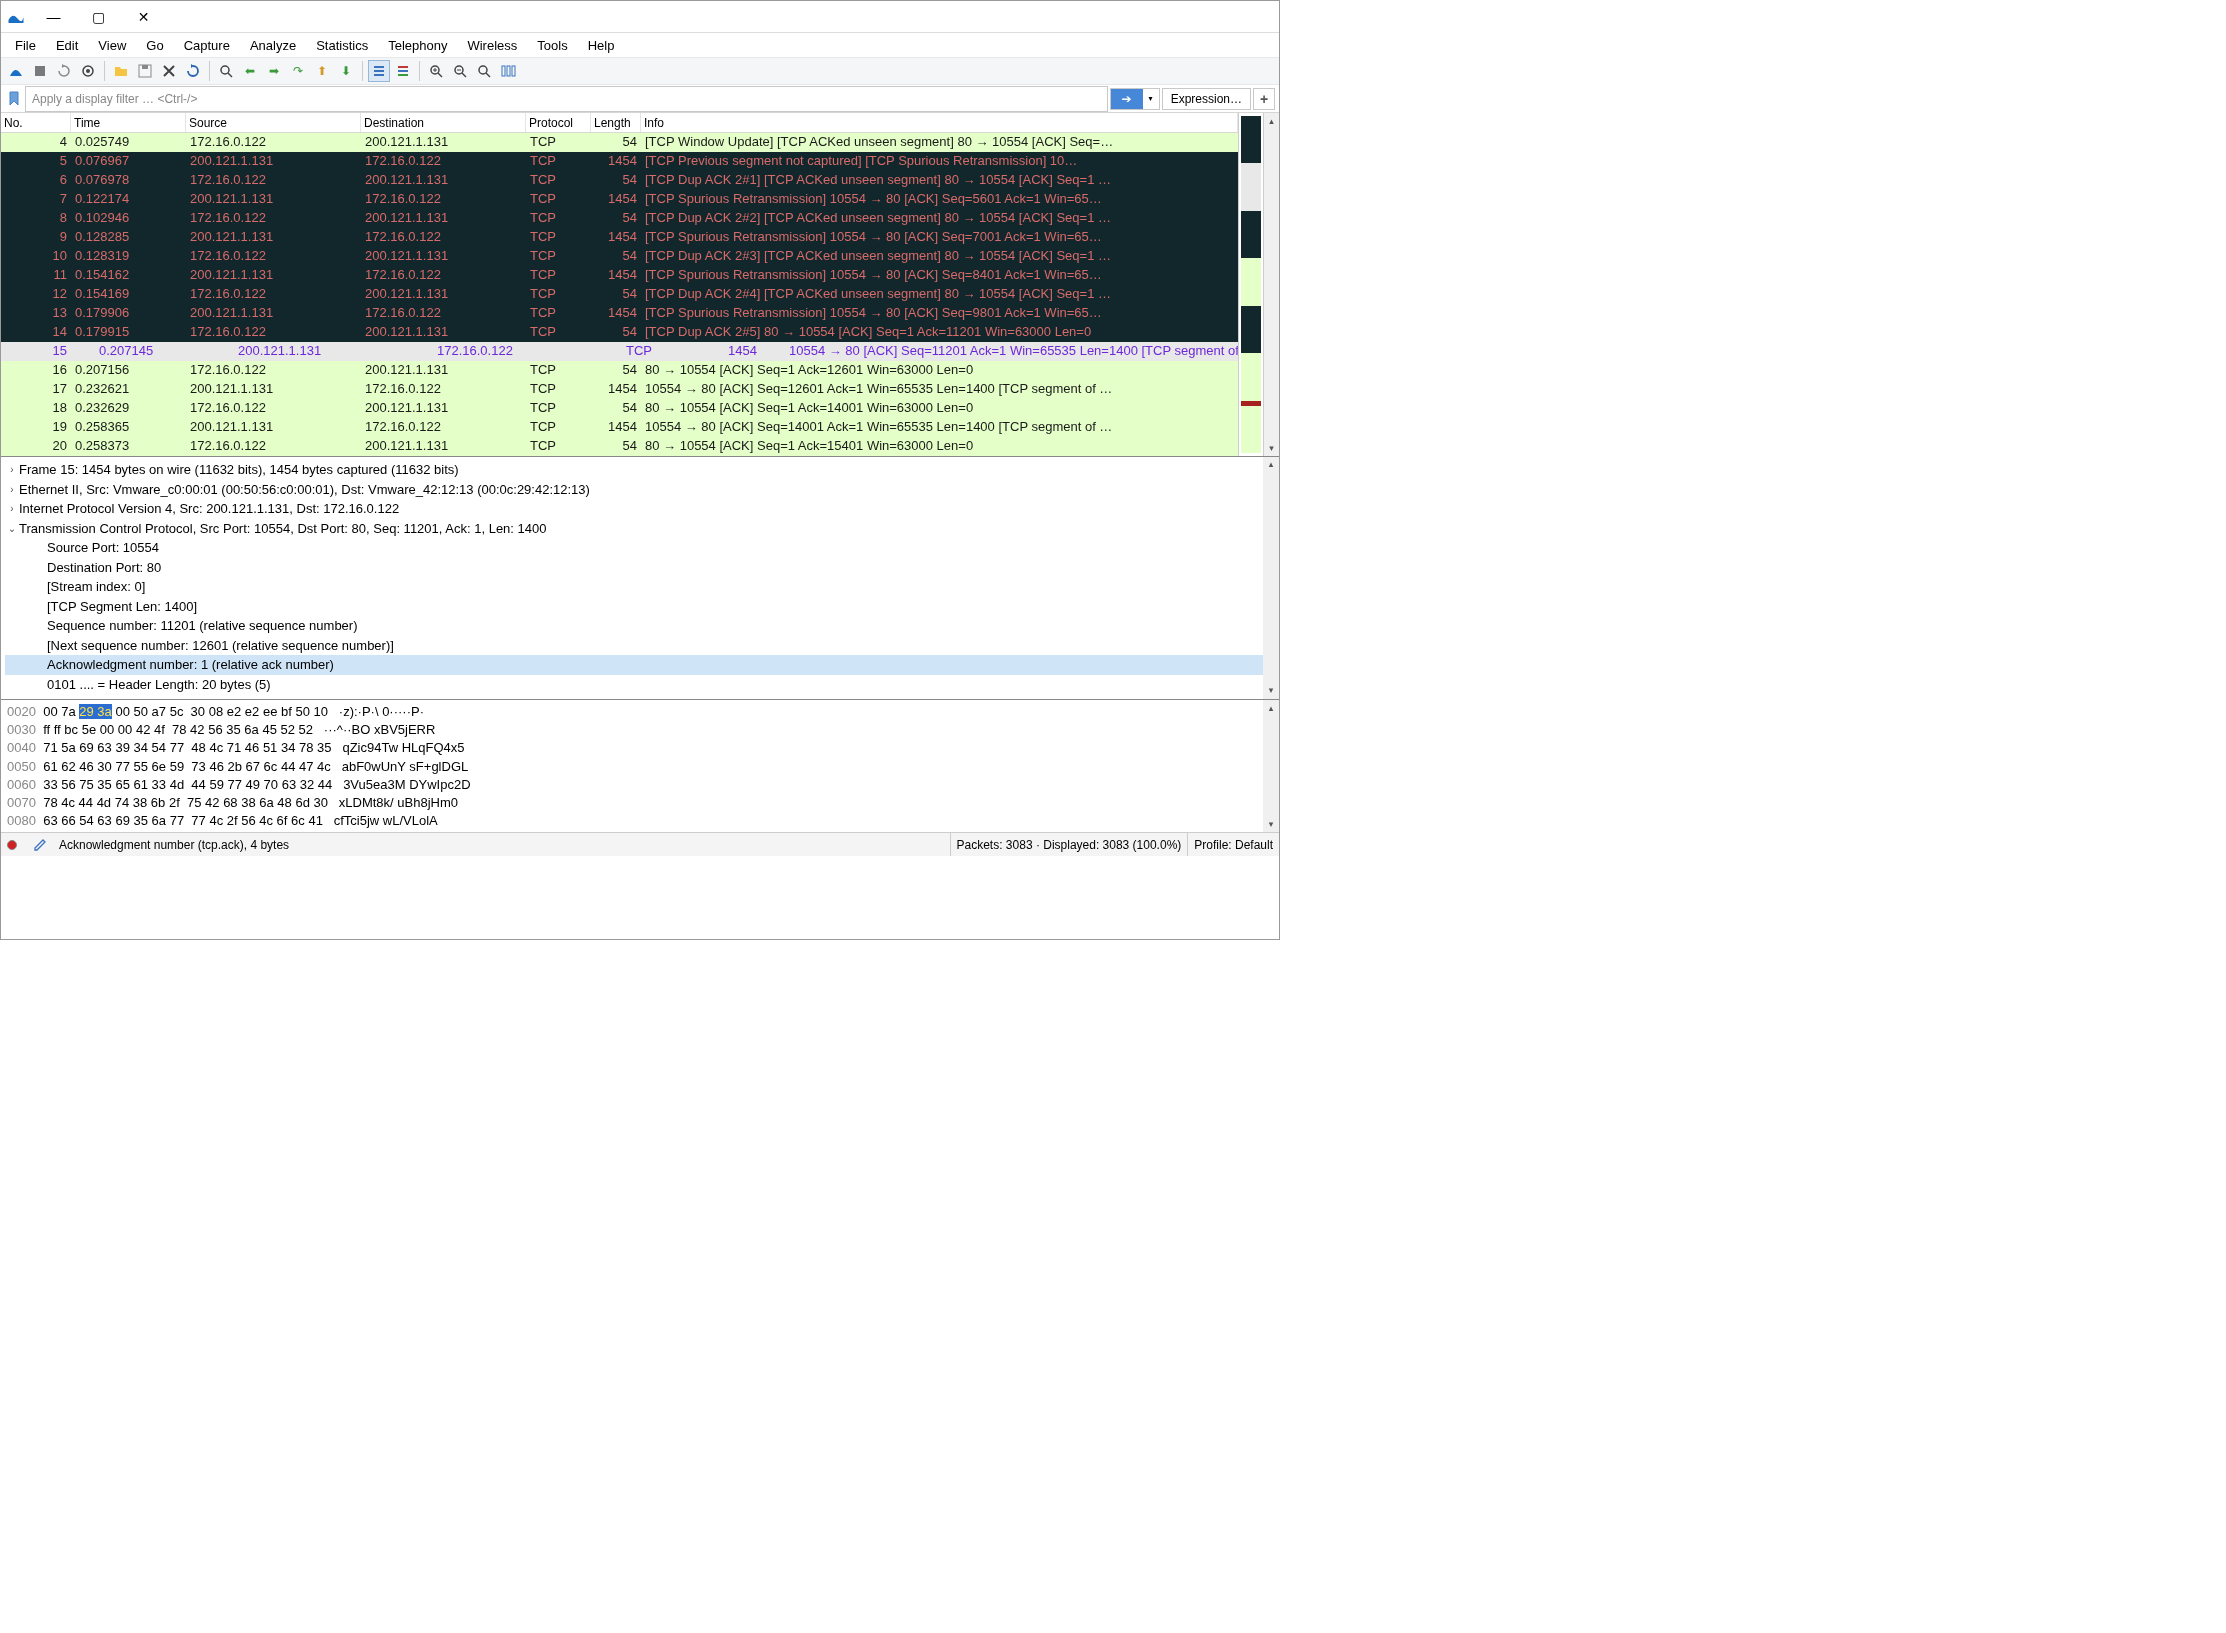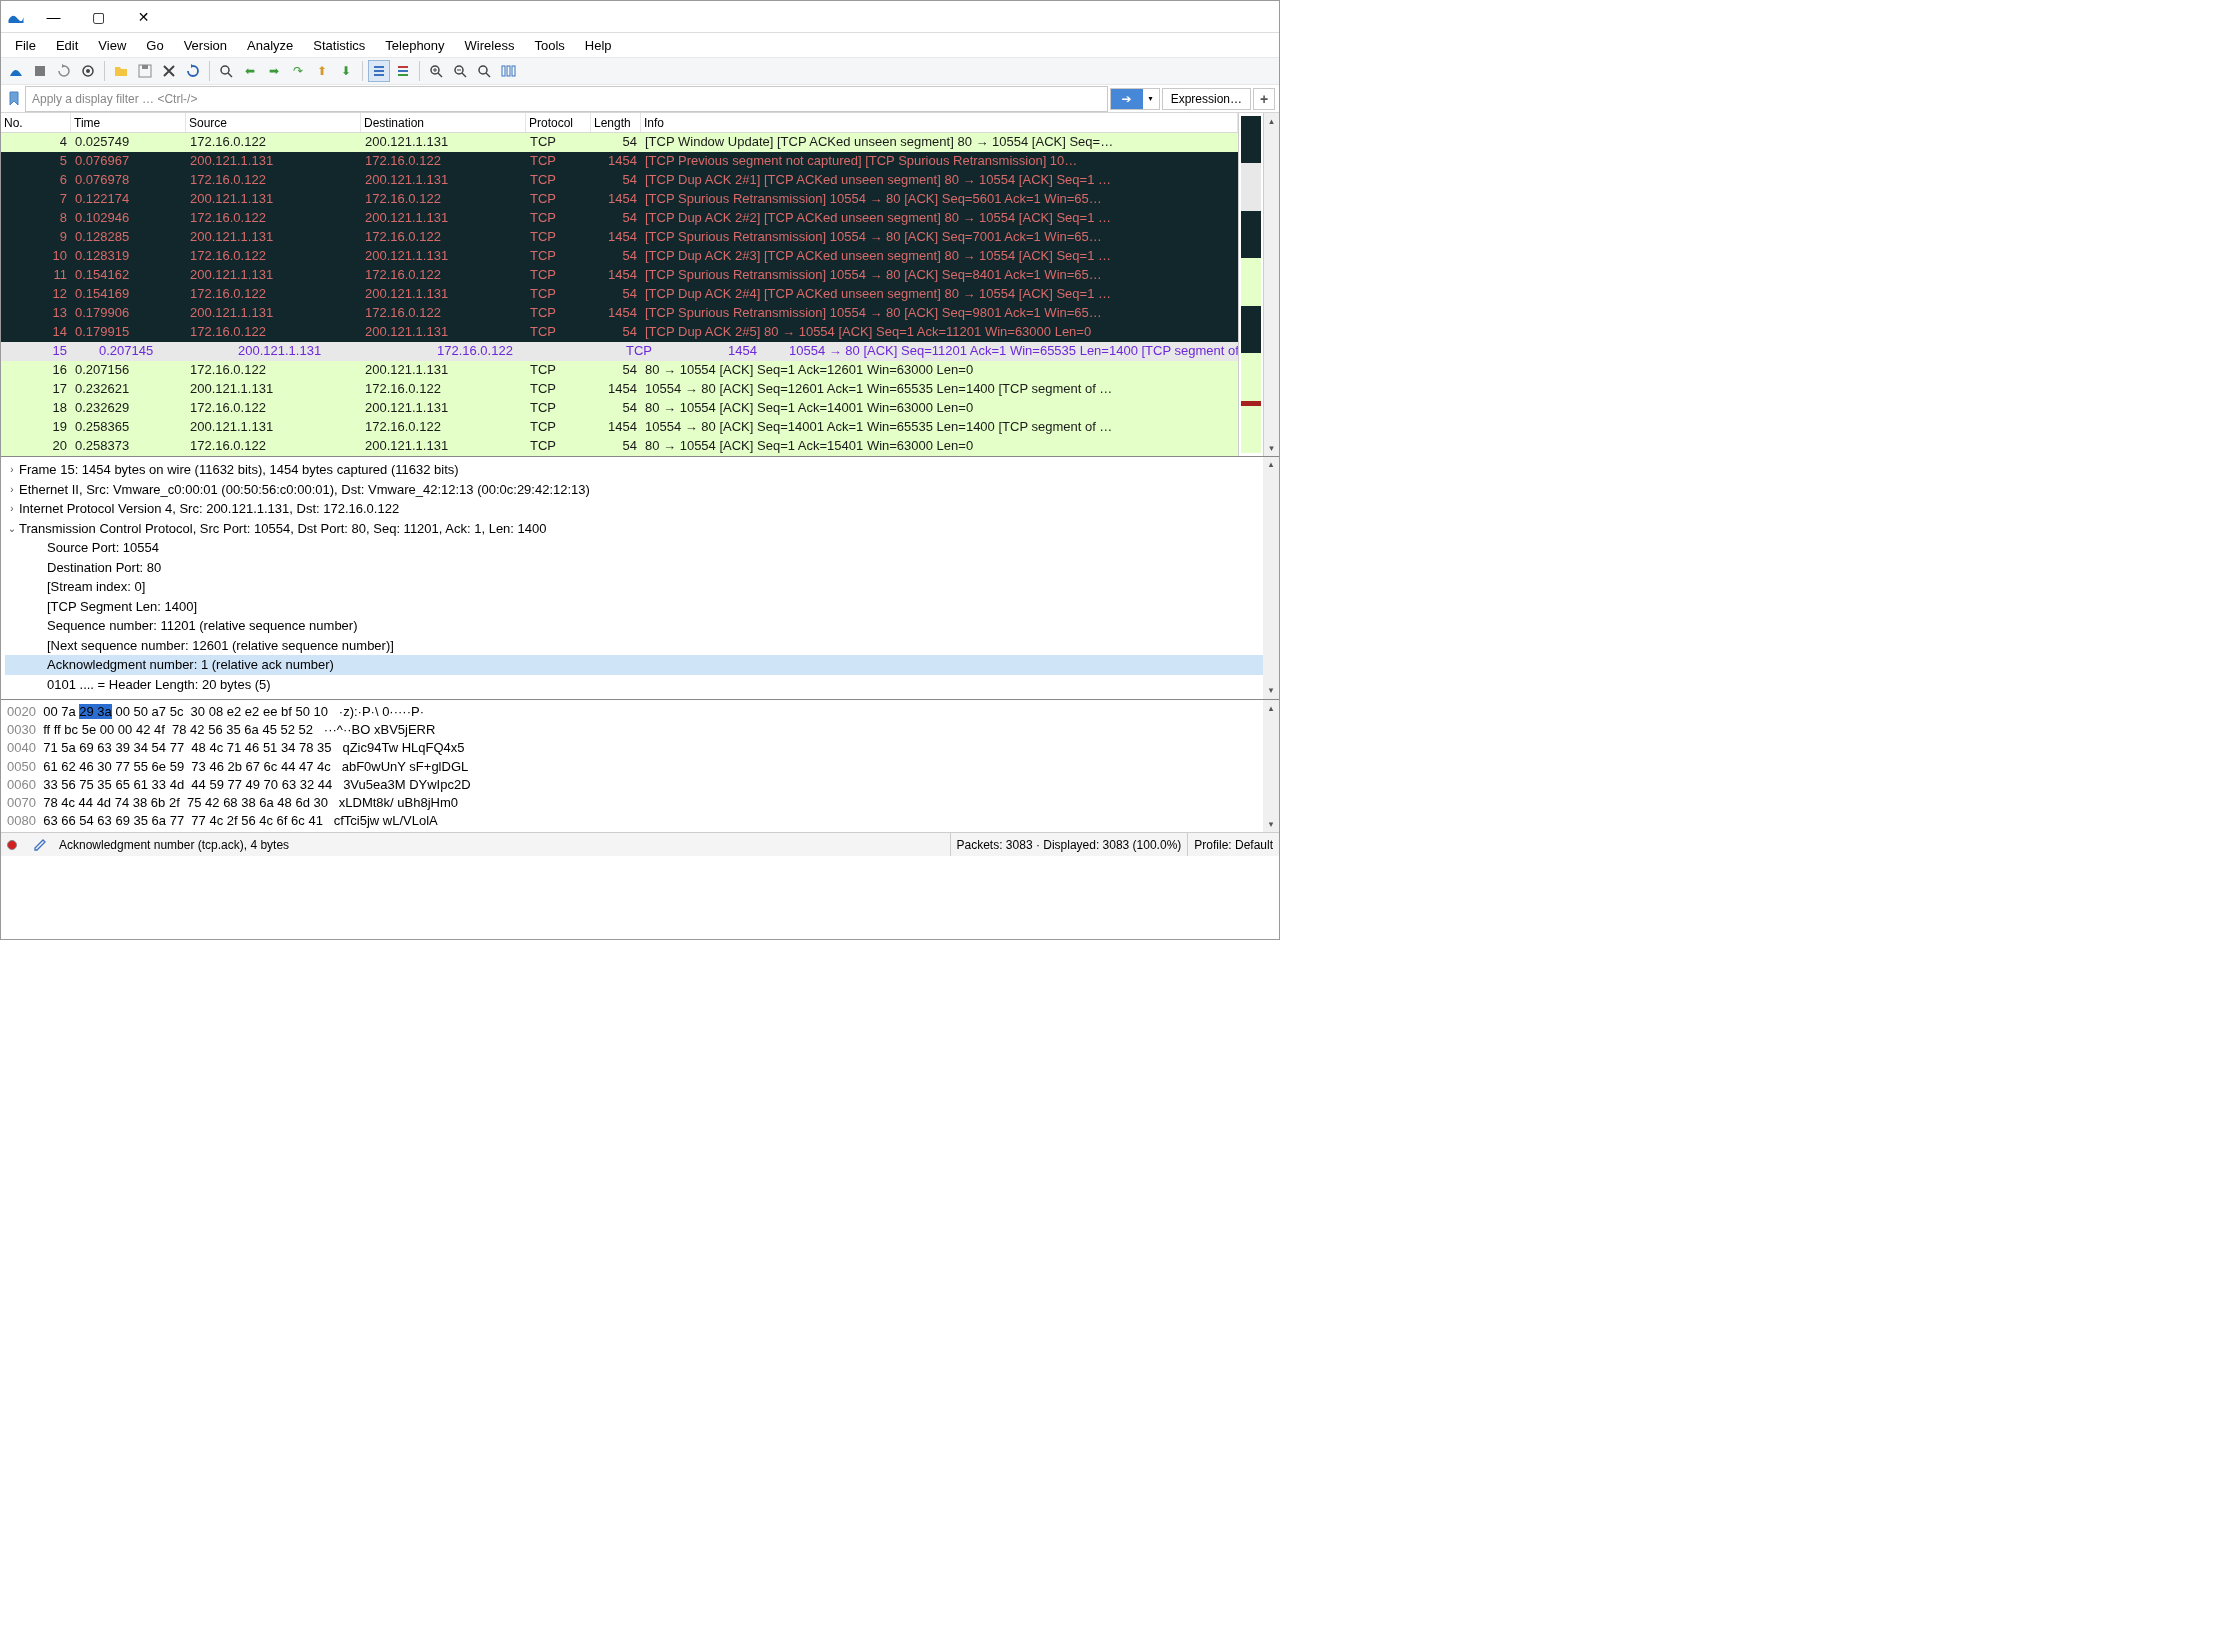--- a/index.html
+++ b/index.html
@@ -51,21 +51,21 @@
 .detail-pane { font-family: Consolas,"Courier New",monospace; font-size:13px; line-height:1.5; padding: 3px 4px; height: 243px; overflow:hidden; border-bottom: 1px solid #888; position:relative; }
 .detail-scroll { position:absolute; right:0; top:0; bottom:0; width:16px; background:#f0f0f0; }
 .tree-row { display:flex; align-items:center; white-space:nowrap; }
 .tree-toggle { width:14px; text-align:center; color:#555; font-family: sans-serif; font-size:10px; }
 .tree-indent { display:inline-block; }
 .tree-row.highlight { background:#cfe4f7; }
 
 .hex-pane { font-family: Consolas,"Courier New",monospace; font-size:13px; line-height:1.4; padding: 3px 6px; height: 132px; overflow:hidden; position:relative; background:#fff; }
 .hex-line { white-space:pre; }
 .hex-offset { color:#888; }
-.hex-sel { background:#2b6dd1; color:#000000; }
+.hex-sel { background:#2b6dd1; color:#fde047; }
 .hex-scroll { position:absolute; right:0; top:0; bottom:0; width:16px; background:#f0f0f0; }
 
 .statusbar { height: 24px; display:flex; align-items:center; border-top:1px solid #ccc; background:#f4f4f4; font-size:12px; }
 .status-seg { padding: 0 6px; display:flex; align-items:center; height:100%; }
 .status-sep { width:1px; height:100%; border-left:1px solid #ccc; }
 .status-fill { flex:1; }
 .rec-dot { width:10px; height:10px; background:#d02020; border-radius:50%; border:1px solid #888; margin-right:4px; }
 </style>
 </head>
 <body>
@@ -79,21 +79,21 @@
     <div class="titlebar-btn">▢</div>
     <div class="titlebar-btn">✕</div>
   </div>
 </div>
 
 <div class="menubar" id="menubar">
     <div class="menu-item">File</div>
     <div class="menu-item">Edit</div>
     <div class="menu-item">View</div>
     <div class="menu-item">Go</div>
-    <div class="menu-item">Version</div>
+    <div class="menu-item">Capture</div>
     <div class="menu-item">Analyze</div>
     <div class="menu-item">Statistics</div>
     <div class="menu-item">Telephony</div>
     <div class="menu-item">Wireless</div>
     <div class="menu-item">Tools</div>
     <div class="menu-item">Help</div>
   </div>
 
 <div class="toolbar">
   <div class="tbtn">

